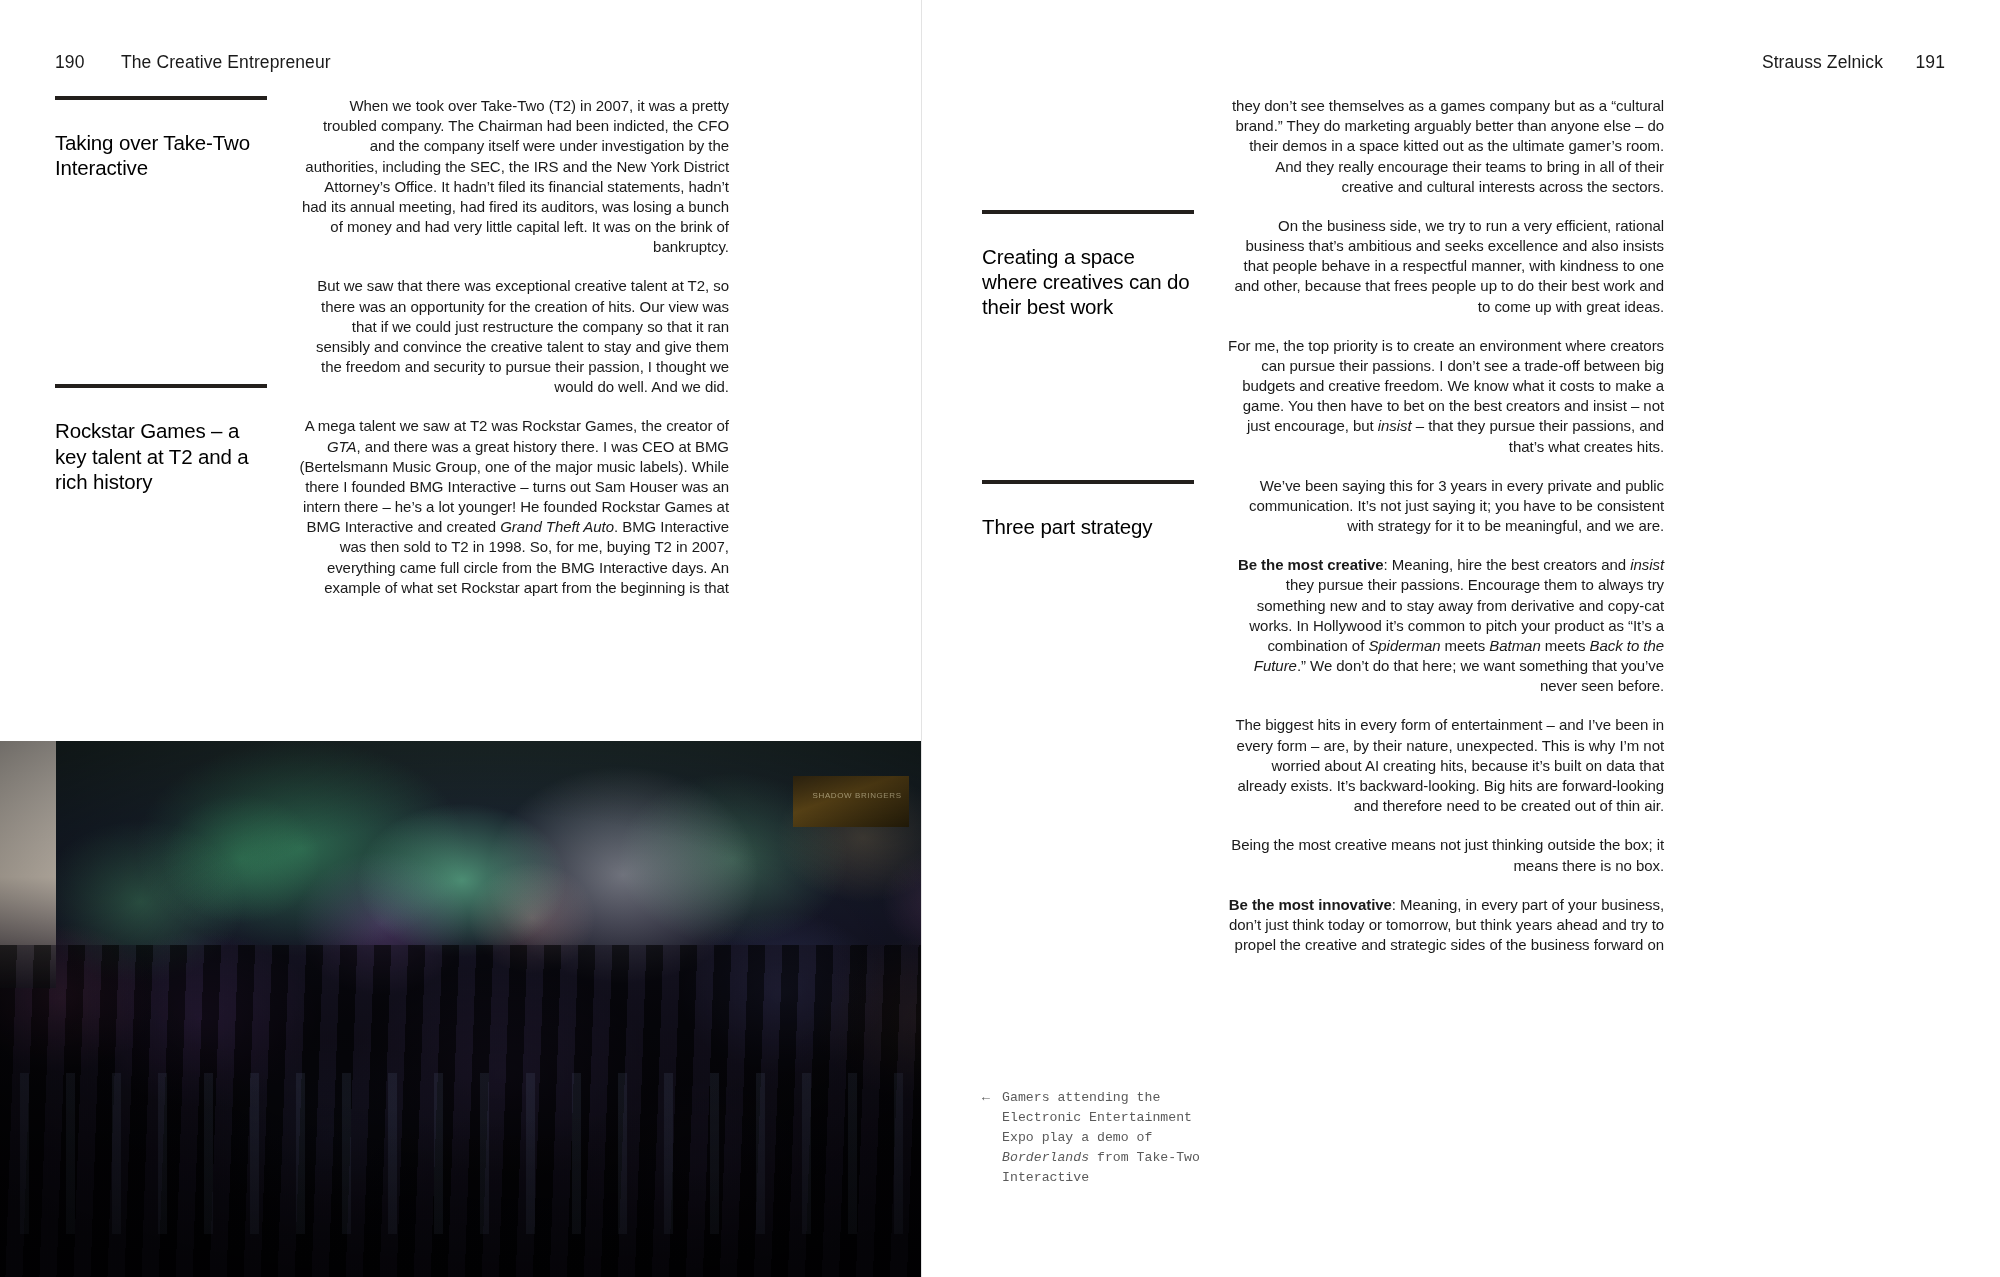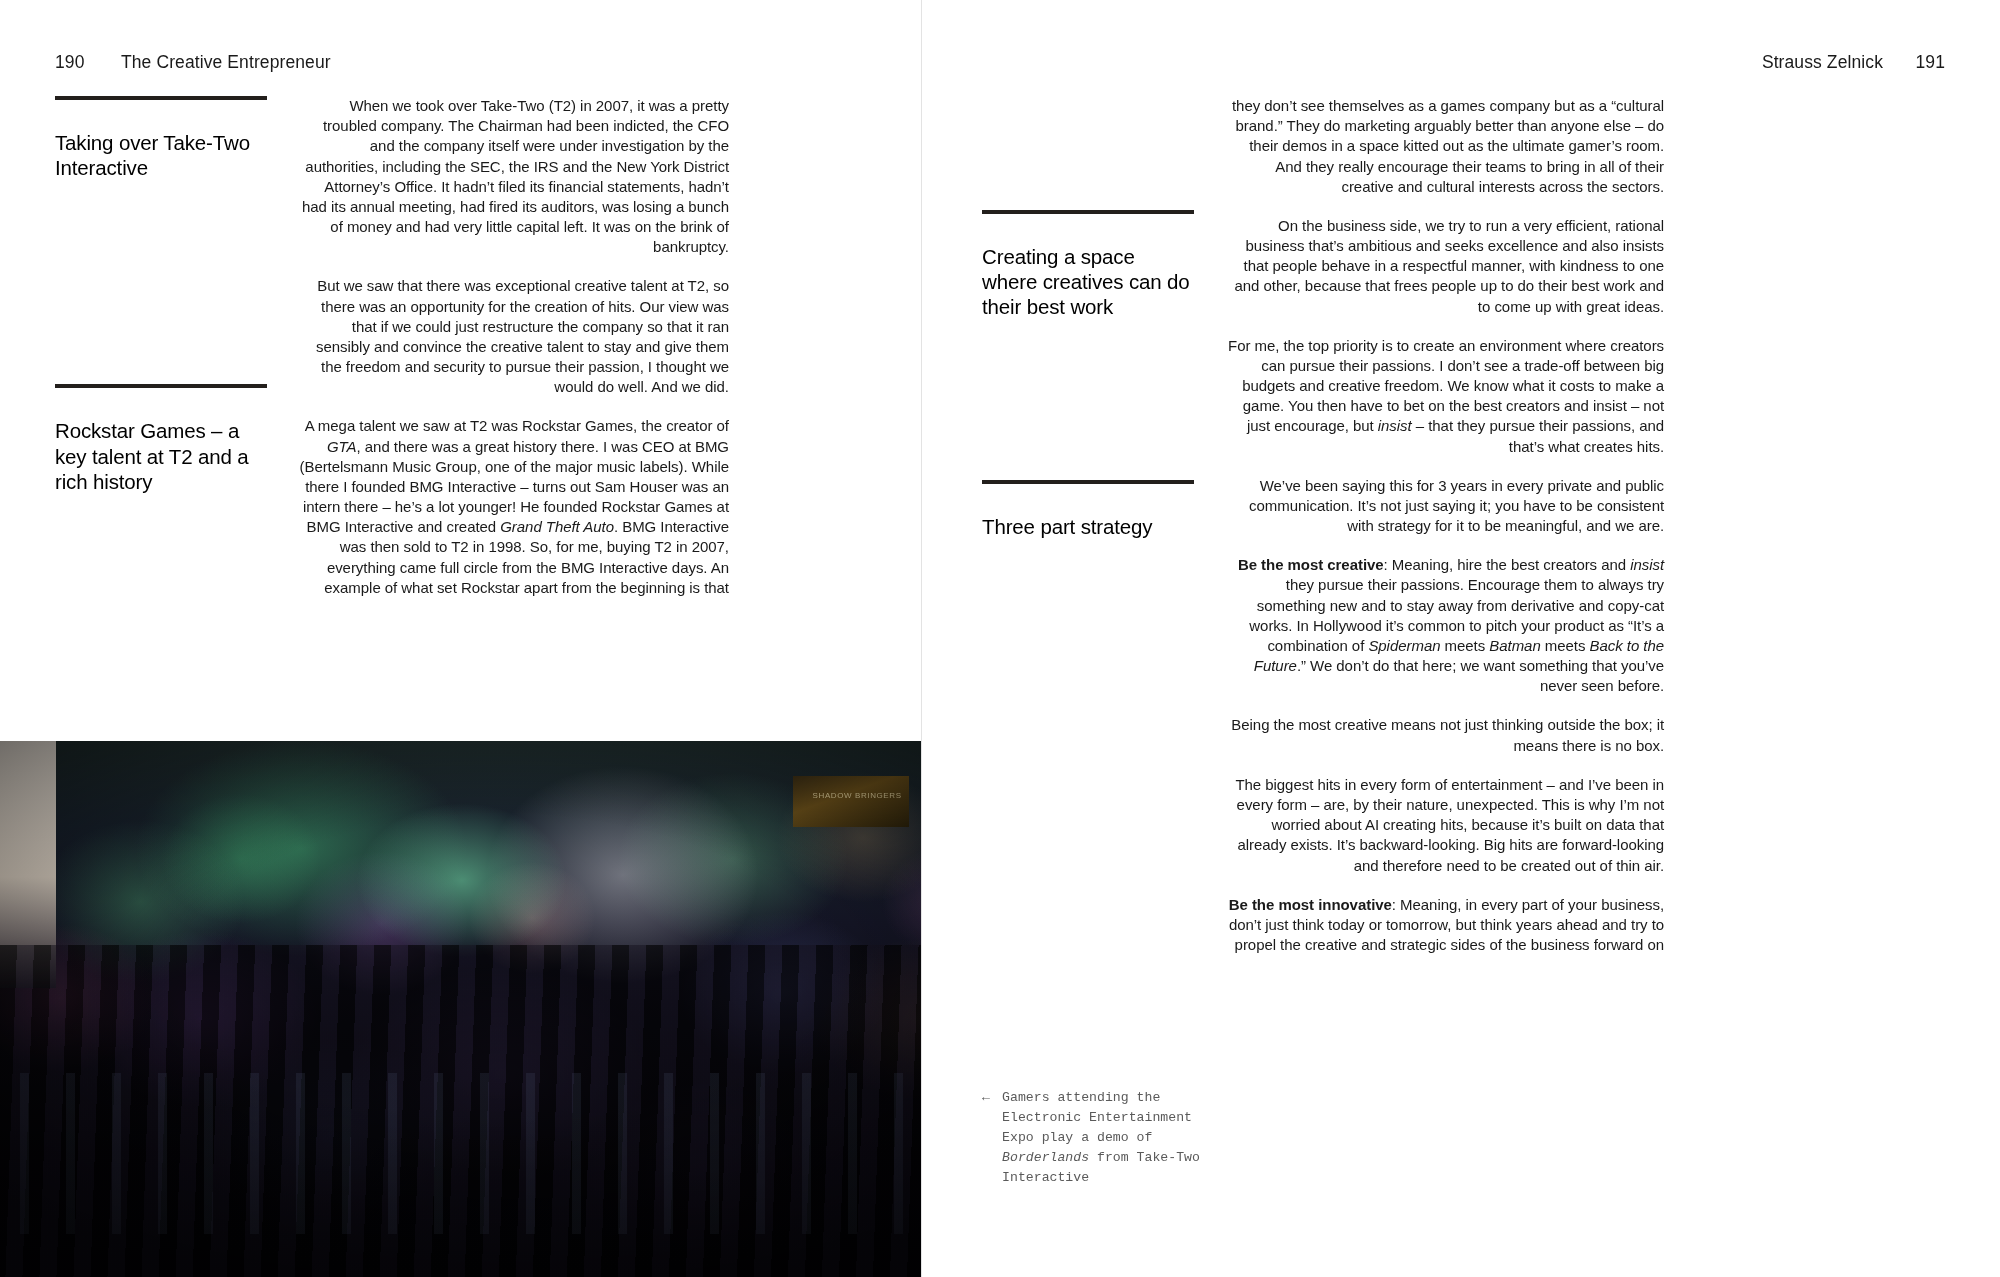--- a/index.html
+++ b/index.html
@@ -266,22 +266,22 @@
       <div class="body-col-right">
         <p>they don’t see themselves as a games company but as a “cultural brand.” They do marketing arguably better than anyone else – do their demos in a space kitted out as the ultimate gamer’s room. And they really encourage their teams to bring in all of their creative and cultural interests across the sectors.</p>
 
         <p>On the business side, we try to run a very efficient, rational business that’s ambitious and seeks excellence and also insists that people behave in a respectful manner, with kindness to one and other, because that frees people up to do their best work and to come up with great ideas.</p>
 
         <p><span>For me, the top priority is to create an environment where creators can pursue their passions. I don’t see a trade-off between big budgets and creative freedom. We know what it costs to make a game. You then have to bet on the best creators and insist – not just encourage, but </span><i>insist</i><span> – that they pursue their passions, and that’s what creates hits.</span></p>
         <p>We’ve been saying this for 3 years in every private and public communication. It’s not just saying it; you have to be consistent with strategy for it to be meaningful, and we are.</p>
 
         <p><b>Be the most creative</b><span>: Meaning, hire the best creators and </span><i>insist</i><span> they pursue their passions. Encourage them to always try something new and to stay away from derivative and copy-cat works. In Hollywood it’s common to pitch your product as “It’s a combination of </span><i>Spiderman</i><span> meets </span><i>Batman</i><span> meets </span><i>Back to the Future</i><span>.” We don’t do that here; we want something that you’ve never seen before.</span></p>
 
+        <p>The biggest hits in every form of entertainment – and I’ve been in every form – are, by their nature, unexpected. This is why I’m not worried about AI creating hits, because it’s built on data that already exists. It’s backward-looking. Big hits are forward-looking and therefore need to be created out of thin air.</p>
         <p>Being the most creative means not just thinking outside the box; it means there is no box.</p>
-        <p>The biggest hits in every form of entertainment – and I’ve been in every form – are, by their nature, unexpected. This is why I’m not worried about AI creating hits, because it’s built on data that already exists. It’s backward-looking. Big hits are forward-looking and therefore need to be created out of thin air.</p>
 
         <p><b>Be the most innovative</b><span>: Meaning, in every part of your business, don’t just think today or tomorrow, but think years ahead and try to propel the creative and strategic sides of the business forward on</span></p>
       </div>
     </div>
 
     <div class="caption">
       <span class="arrow">←</span>
       <span class="cap-text"><span>Gamers attending the Electronic Entertainment Expo play a demo of </span><i>Borderlands</i><span> from Take-Two Interactive</span></span>
     </div>
   </div>

